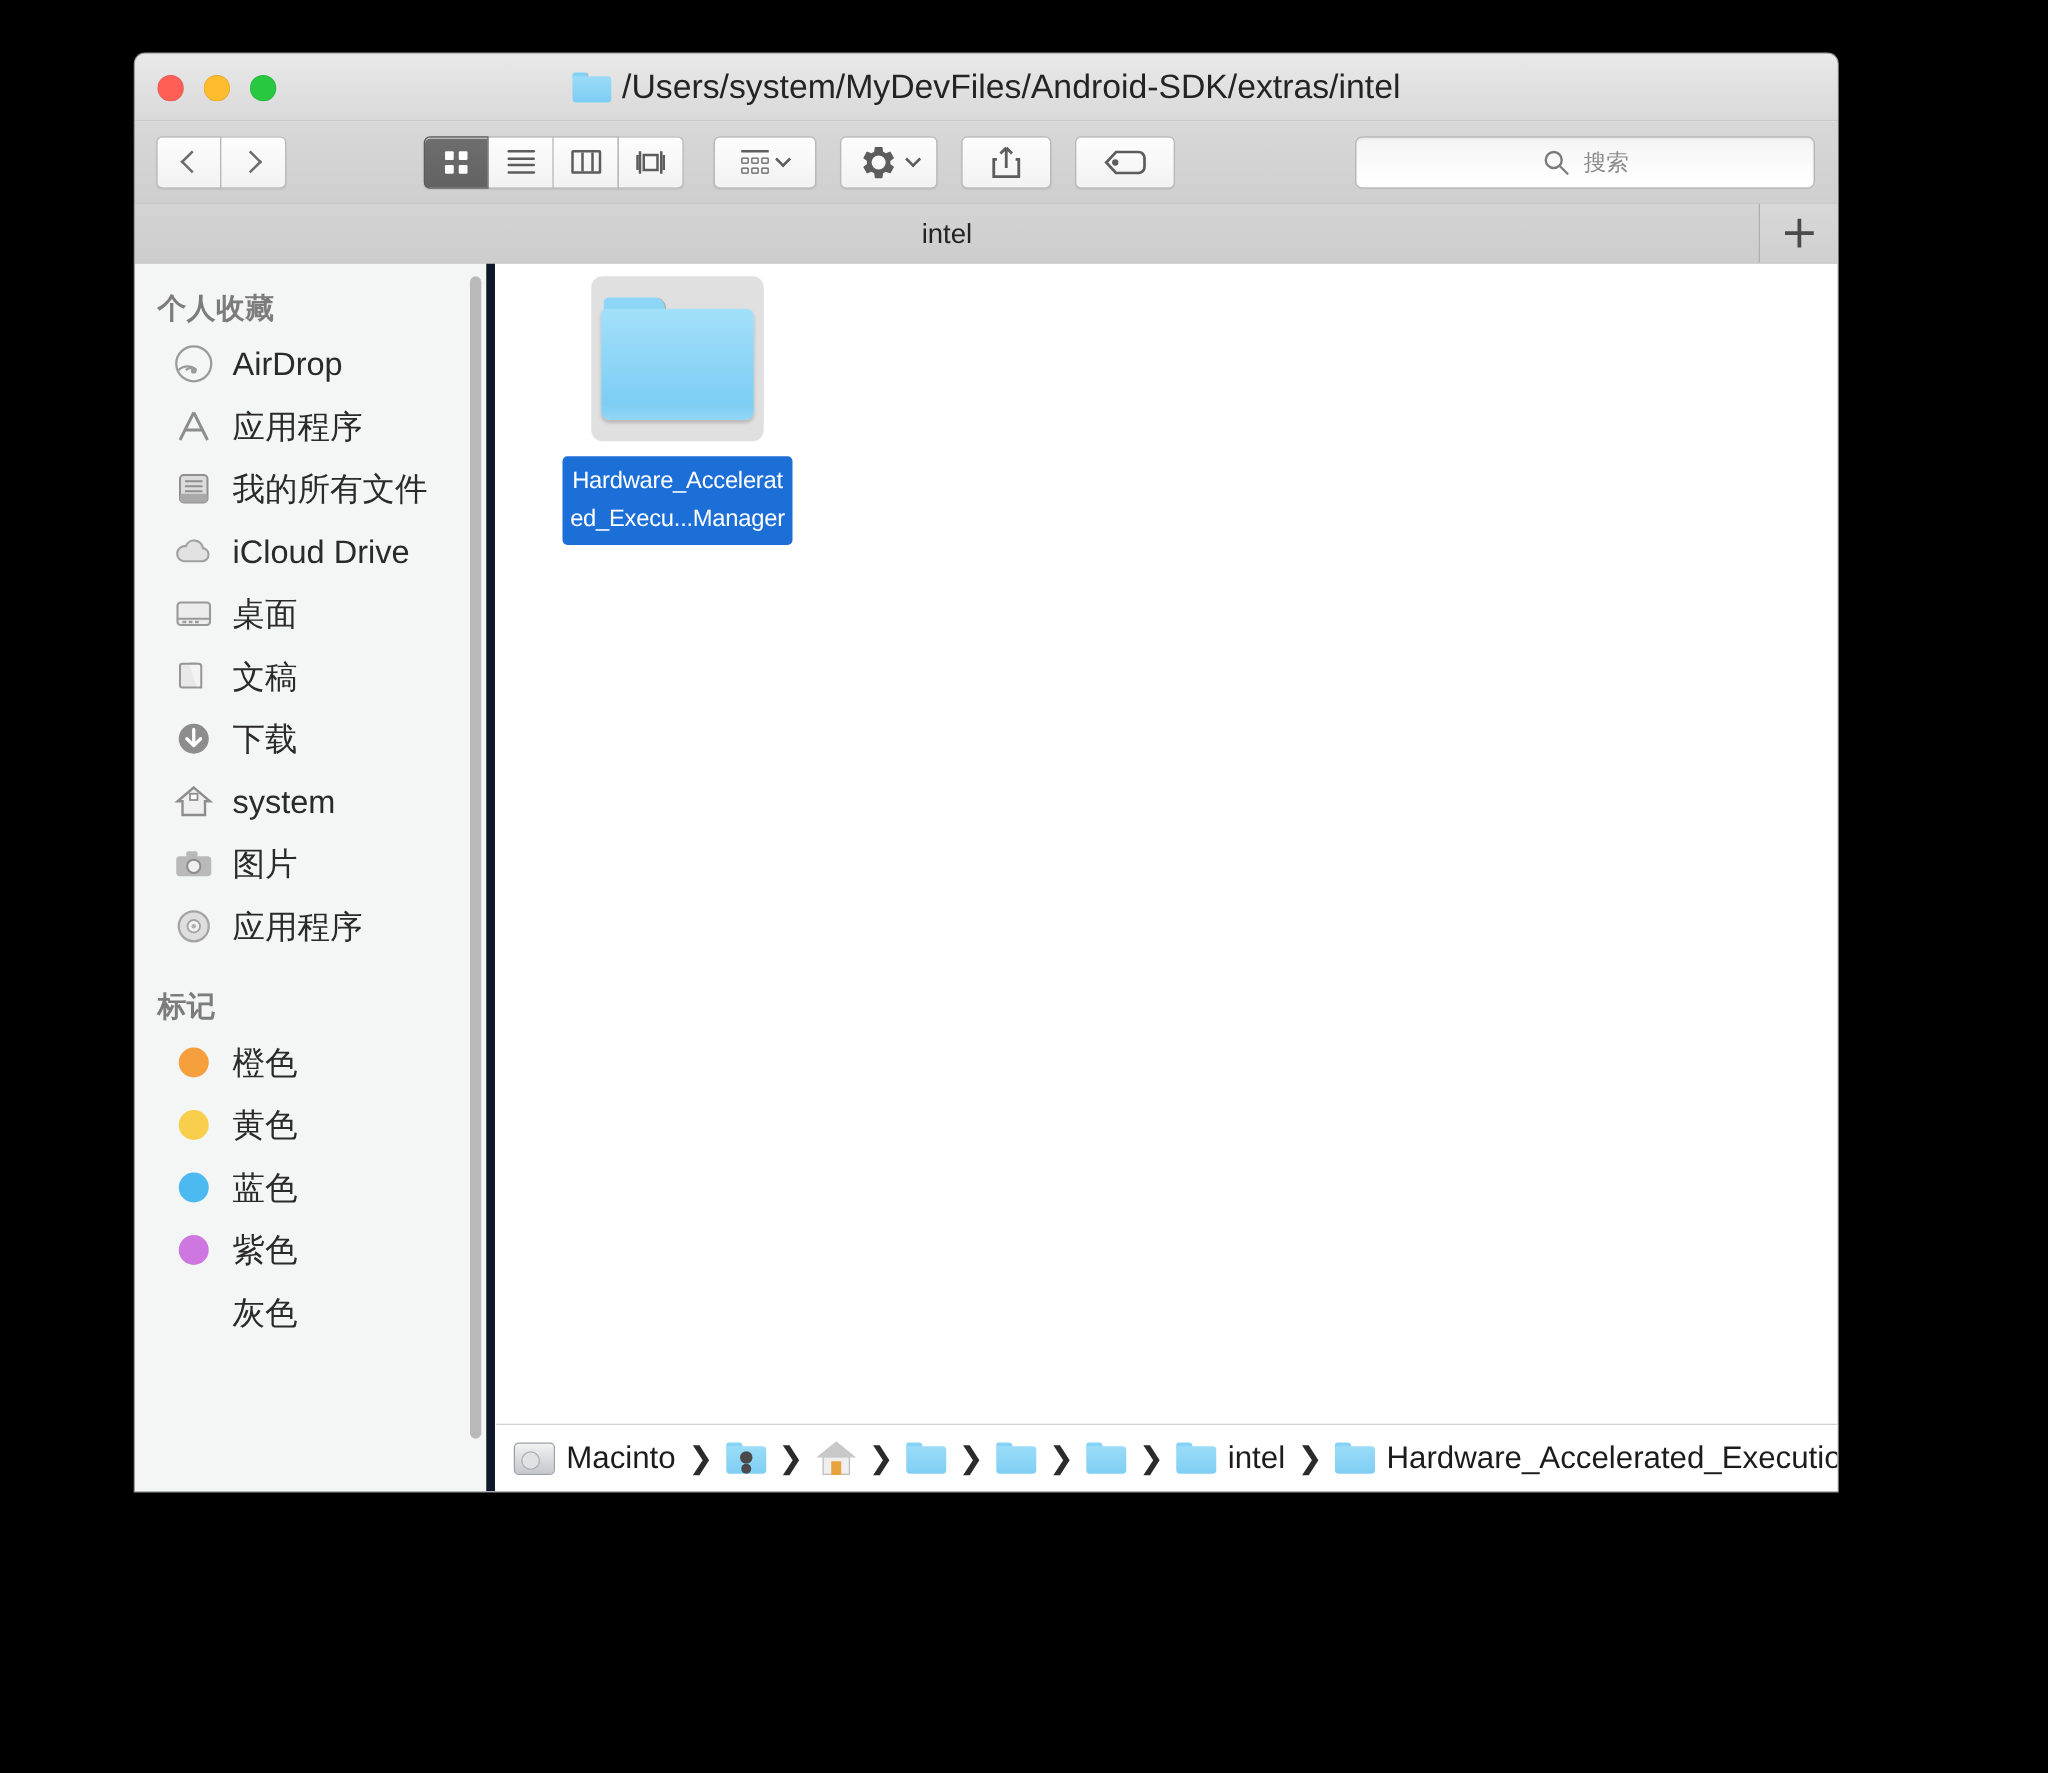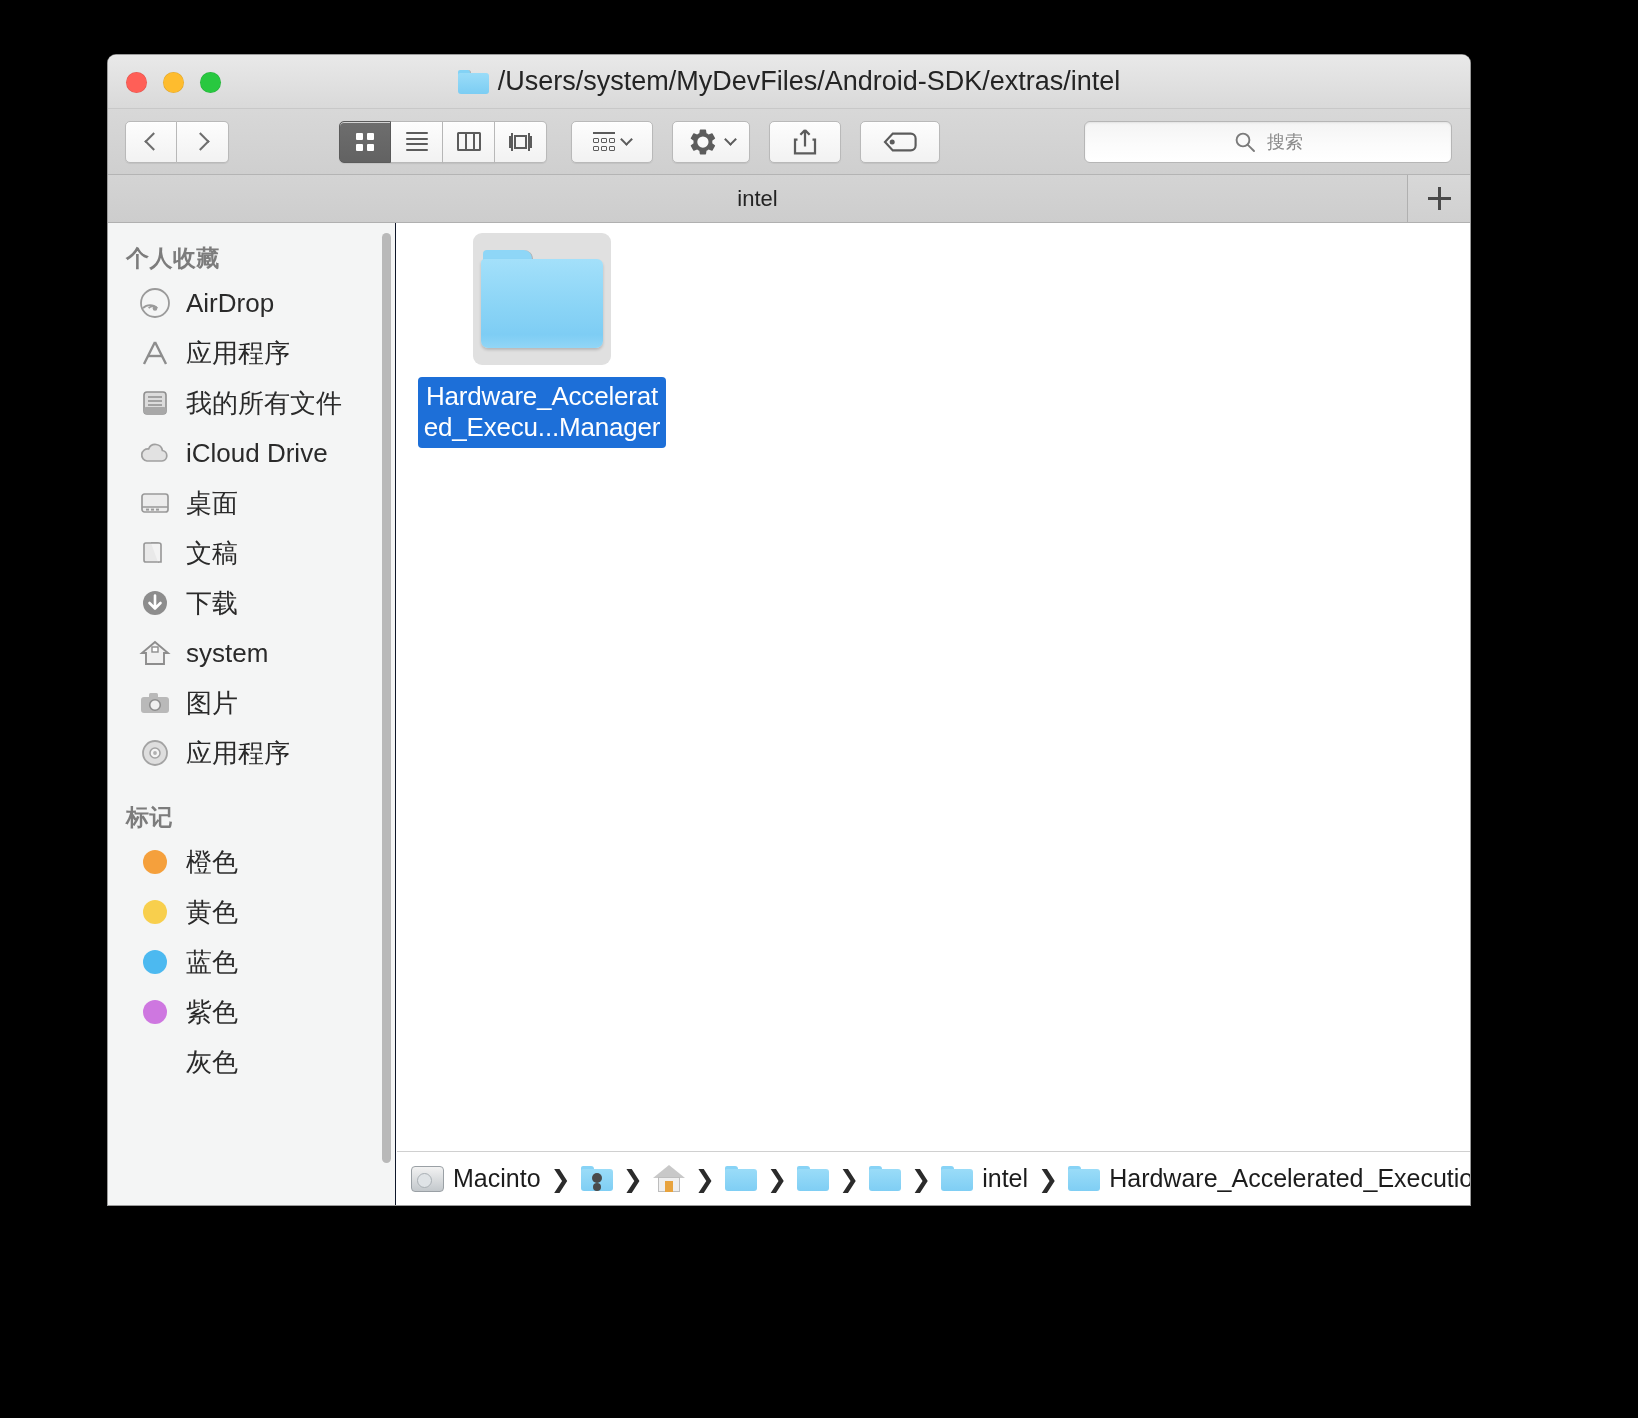--- a/index.html
+++ b/index.html
@@ -6,21 +6,21 @@
   html, body {
     width: 1638px; height: 1418px;
     background: #000;
     font-family: "Liberation Sans", "DejaVu Sans", sans-serif;
     overflow: hidden;
   }
 
   
   .window {
     position: absolute;
-    left: 108px; top: 55px;
+    left: 108px; top: 43px;
     width: 1362px; height: 1150px;
     background: #ffffff;
     border-radius: 8px 8px 0 0;
     overflow: hidden;
     box-shadow: 0 0 0 1px #9a9a9a;
   }
 
   
   .titlebar {
     position: relative;
@@ -149,21 +149,21 @@
   .plus:before { left:10px; top:0; width:3px; height:23px; }
   .plus:after  { top:10px; left:0; height:3px; width:23px; }
 
   
   .body { display:flex; height: 982px; }
 
   
   .sidebar {
     width: 288px; flex:none;
     background: #f4f5f5;
-    border-right: 1px solid #0f172a;
+    border-right: 7px solid #0f172a;
     position:relative;
     padding-top: 14px;
     overflow:hidden;
   }
   .sb-head {
     font-size: 23px; color:#7c7c7c; font-weight:bold;
     padding: 6px 0 4px 18px; letter-spacing:.4px;
   }
   .sb-item {
     height: 50px; display:flex; align-items:center; gap:14px;
@@ -195,21 +195,21 @@
   .folder-big .front {
     position:absolute; left:0; top:9px; width:122px; height:89px;
     background: linear-gradient(to bottom, #a3e0fa 0%, #8ad4f6 55%, #7ecdf4 85%, #92d6f6 100%);
     border-radius:4px 6px 7px 7px;
     box-shadow: 0 2px 3px rgba(0,0,0,.18);
   }
   .icon-label {
     margin-top: 12px;
     display:inline-block;
     background:#1d6fd8; color:#fff;
-    font-size:26px; line-height:31px;
+    font-size:19px; line-height:31px;
     padding:4px 6px 5px; border-radius:4px;
     white-space:pre-line; letter-spacing:-.2px;
   }
 
   
   .pathbar {
     height: 54px;
     border-top:1px solid #d0d0d0;
     background:#fff;
     display:flex; align-items:center;

